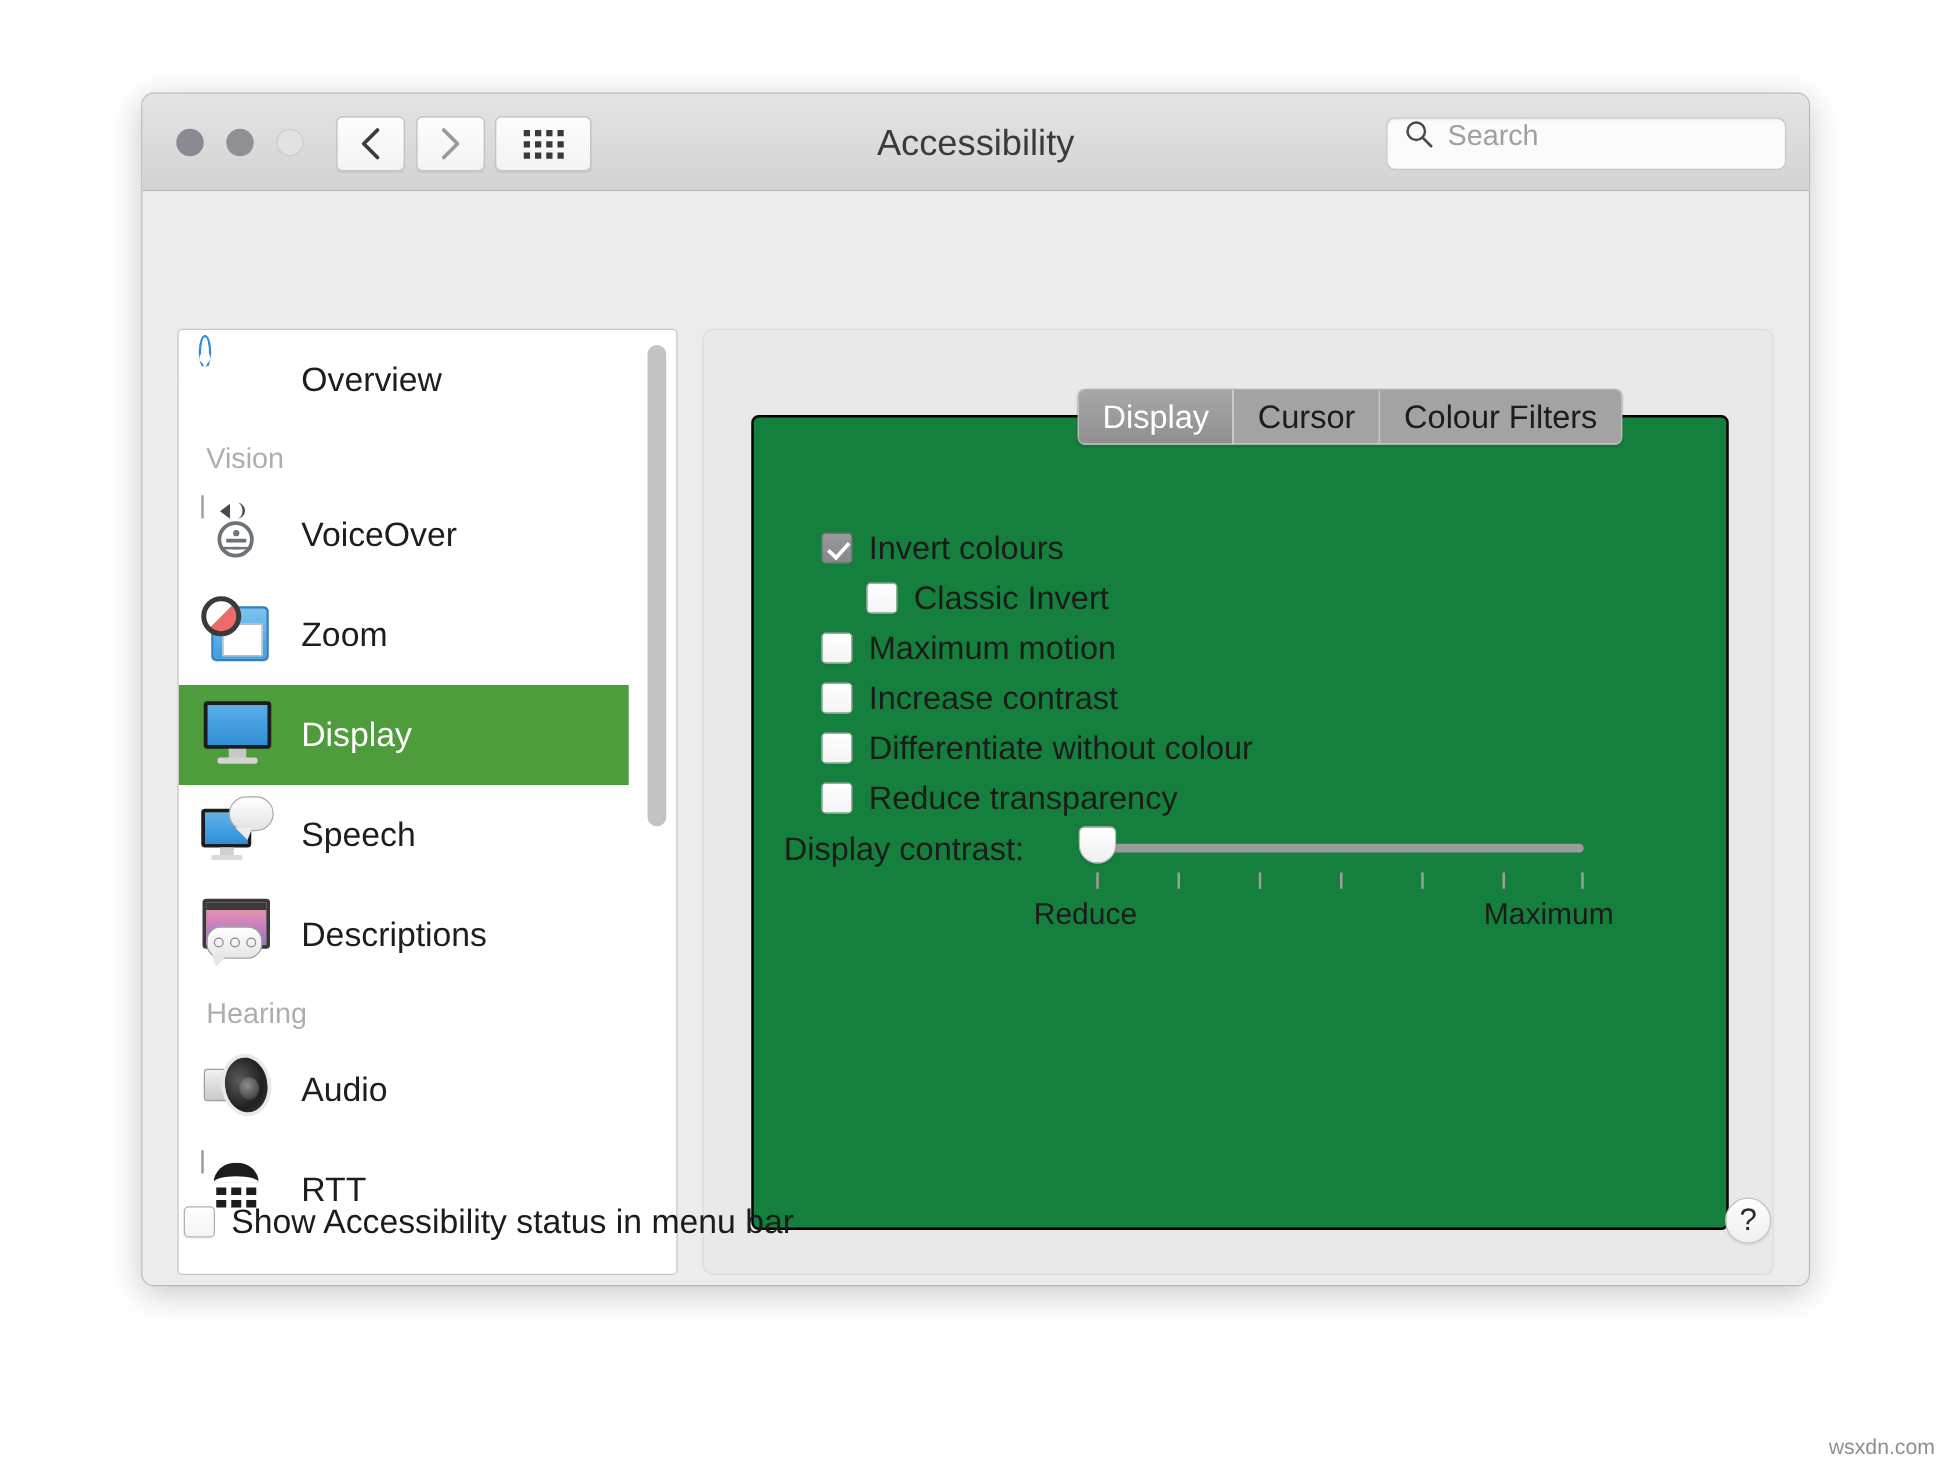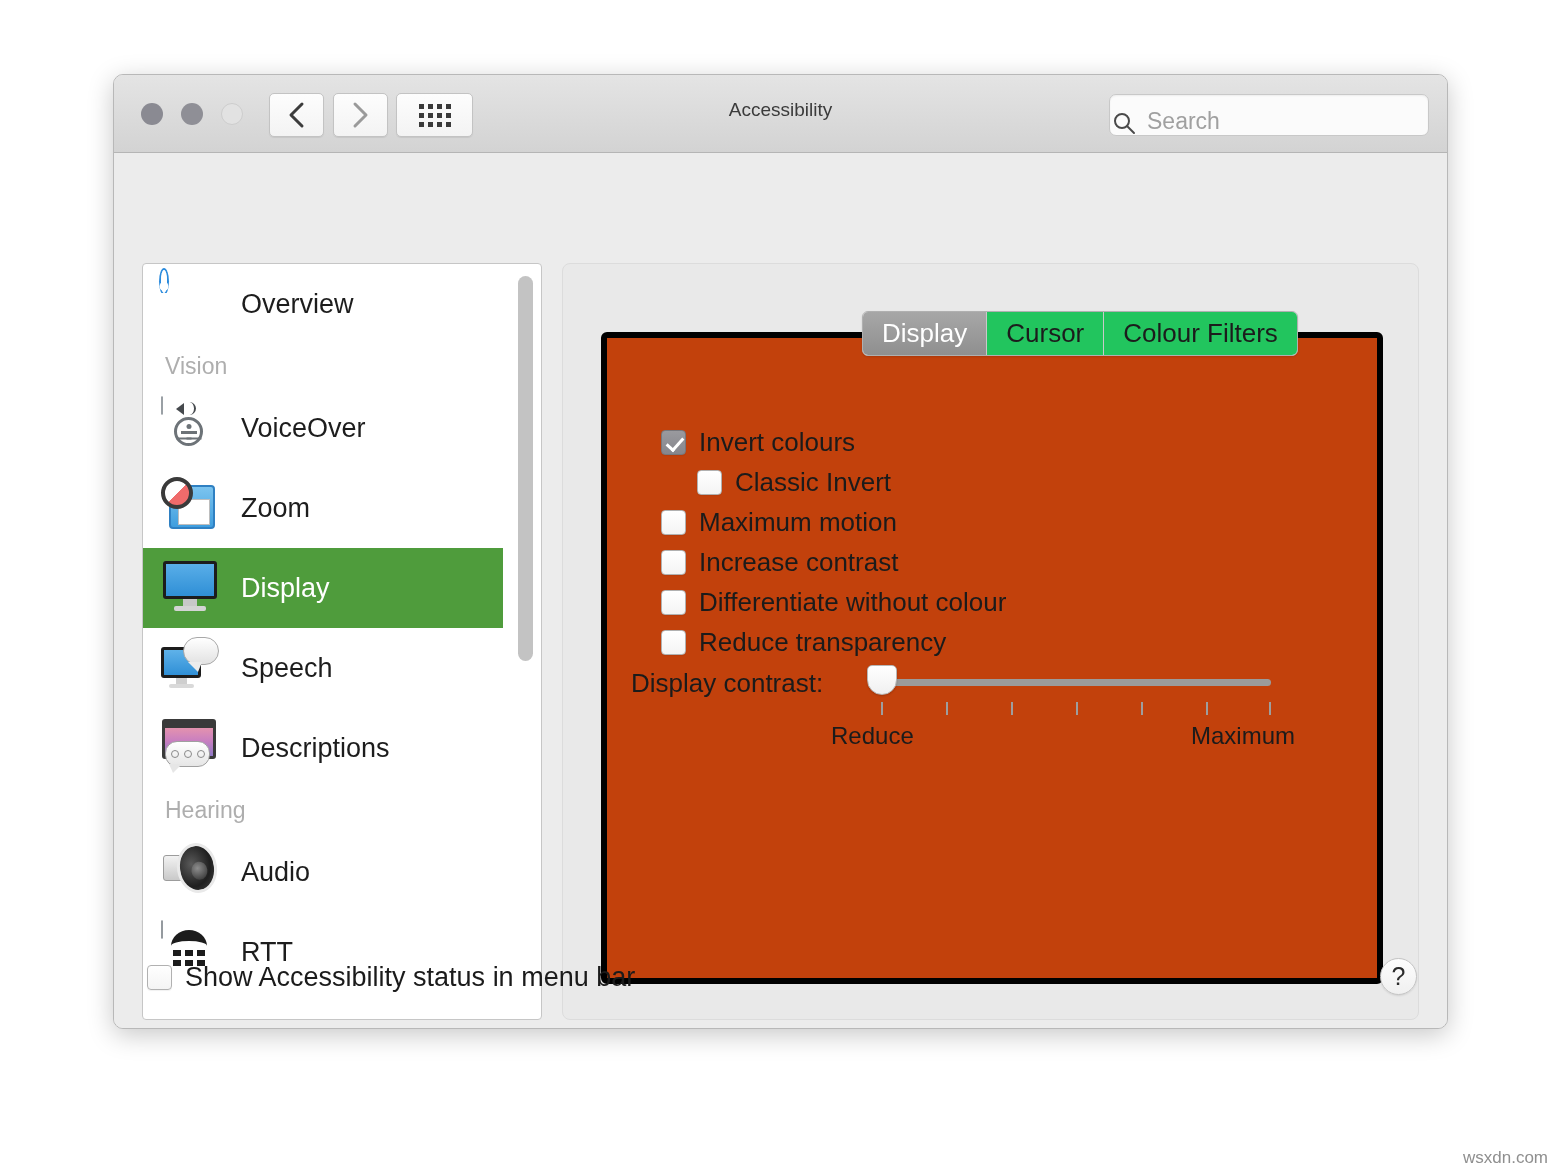--- a/index.html
+++ b/index.html
@@ -50,31 +50,31 @@
     border: 1px solid #c3c3c3; border-radius: 5px;
     display: flex; align-items: center; justify-content: center;
     box-shadow: 0 1px 1px rgba(0,0,0,0.07);
   }
   .dotgrid { display: grid; grid-template-columns: repeat(4,5px); gap: 4px; }
   .dotgrid i { width: 5px; height: 5px; background: #3a3a3a; display: block; }
 
   .wtitle {
     position: absolute; left: 0; right: 0; top: 24px;
     text-align: center;
-    font-size: 19px; color: #3b3b3b;
+    font-size: 29px; color: #3b3b3b;
   }
 
   .searchbox {
     position: absolute; right: 18px; top: 19px;
     width: 320px; height: 42px;
     background: #fbfbfb;
     border: 1px solid #c8c8c8;
     border-radius: 7px;
-    display: flex; align-items: flex-end;
-    padding-left: 2px;
+    display: flex; align-items: flex-start;
+    padding-left: 13px;
     box-shadow: inset 0 1px 2px rgba(0,0,0,0.06);
   }
   .searchbox .ph { font-size: 23px; color: #a0a0a0; margin-left: 11px; }
 
   
   .body { position: relative; height: 877px; background: #ececec; }
 
   
   .sidebar {
     position: absolute; left: 28px; top: 110px;
@@ -280,40 +280,40 @@
   .pane {
     position: absolute; left: 448px; top: 110px;
     width: 857px; height: 757px;
     background: #e9e9e9;
     border: 1px solid #dcdcdc;
     border-radius: 8px;
   }
   .contentbox {
     position: absolute; left: 38px; top: 68px;
     width: 782px; height: 652px;
-    background: #c2410c;
-    border: 6px solid #000000;
+    background: #15803d;
+    border: 2px solid #000000;
     border-radius: 6px;
   }
 
   .tabbar {
     position: absolute; left: 299px; top: 47px;
     display: flex;
     border: 1px solid #b0b0b0;
     border-radius: 6px;
     overflow: hidden;
     box-shadow: 0 1px 2px rgba(0,0,0,0.12);
     z-index: 5;
     background: #fff;
   }
   .tab {
     height: 43px; padding: 0 19px;
     display: flex; align-items: center; justify-content: center;
     font-size: 26px; color: #1c1c1c;
-    background: #22c55e;
+    background: #a3a3a3;
     border-right: 1px solid #c9c9c9;
   }
   .tab:last-child { border-right: none; }
   .tab.active {
     background: linear-gradient(to bottom,#a7a7a7,#8f8f8f);
     color: #ffffff;
   }
 
   
   .checks { position: absolute; left: 54px; top: 84px; }

